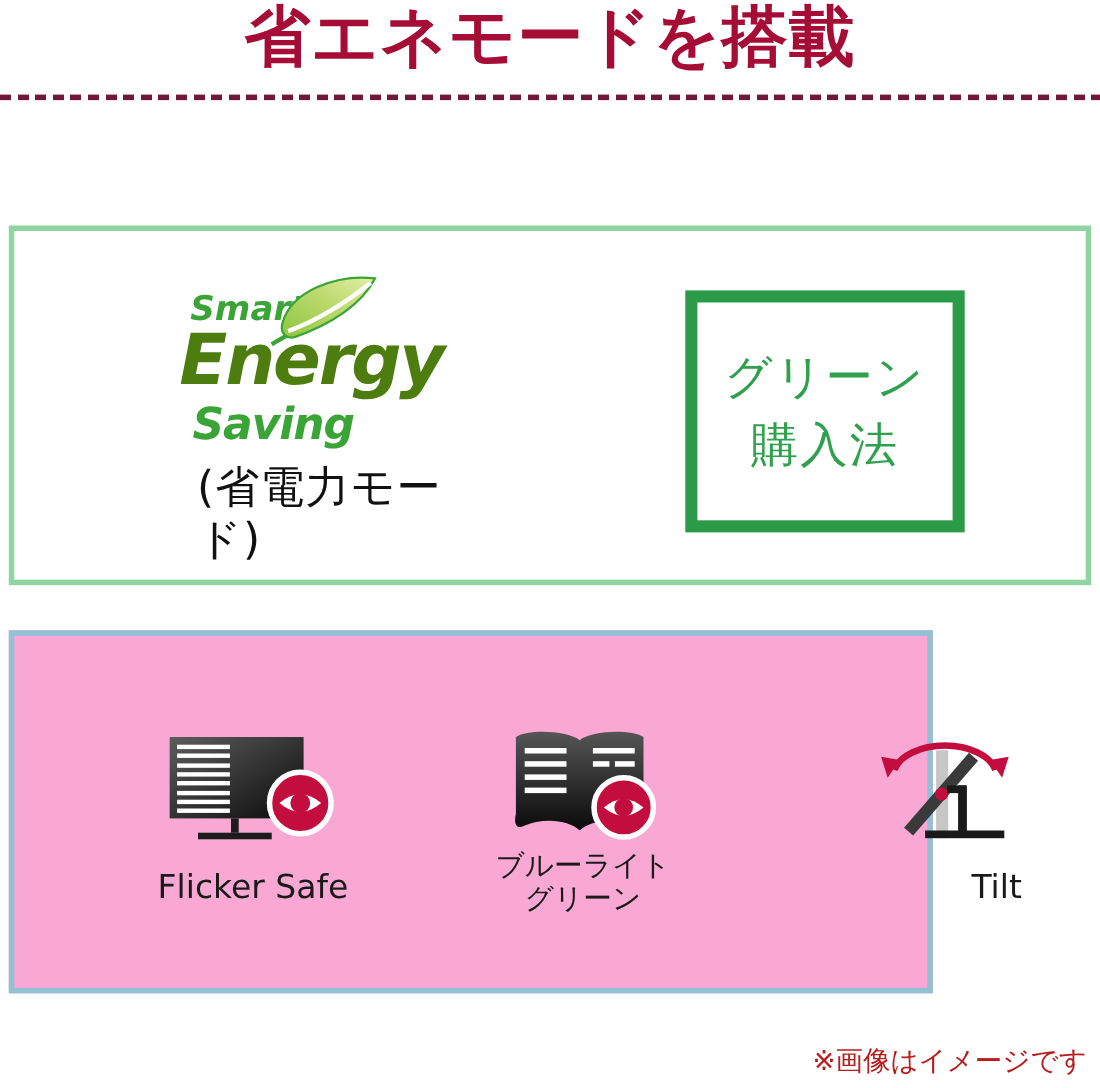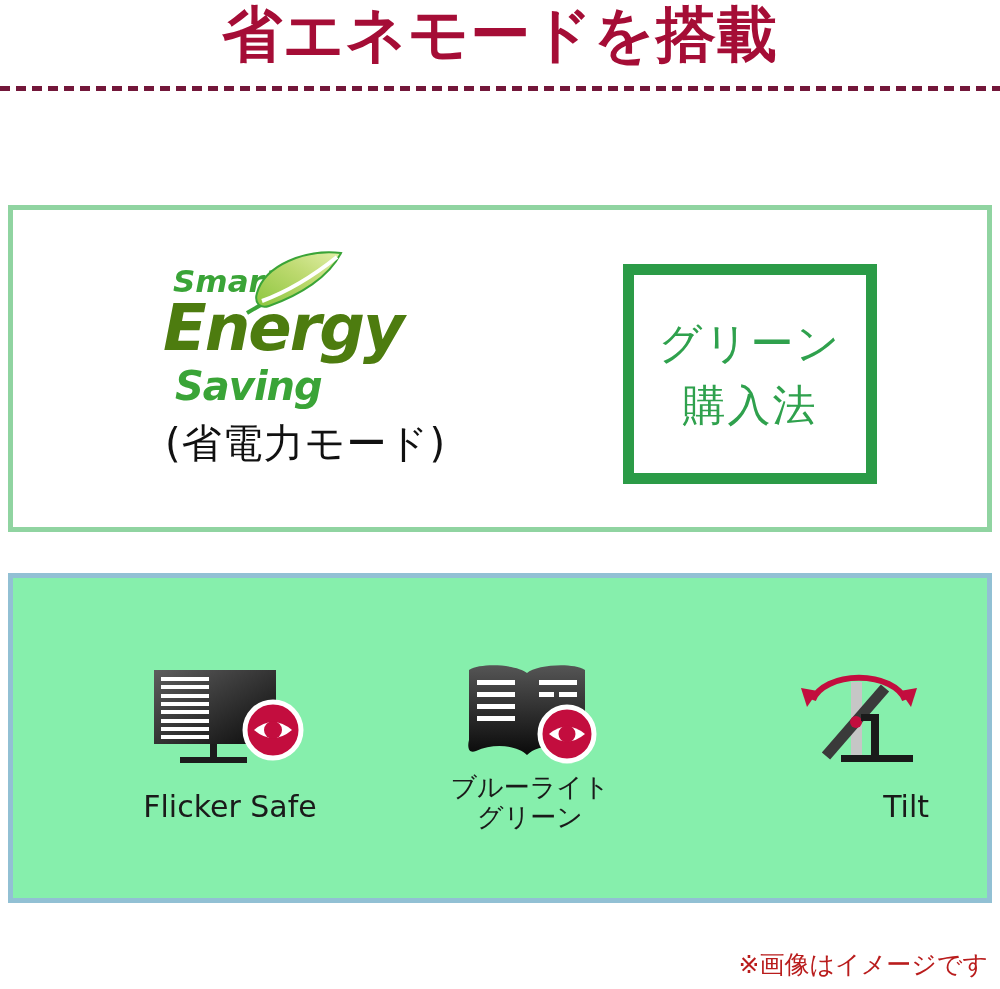--- a/index.html
+++ b/index.html
@@ -31,36 +31,36 @@
   .ses-leaf{position:absolute;left:82px;top:-14px;}
   .ses-energy{
     font-size:64px;font-weight:bold;font-style:italic;color:#4d7c0f;
     line-height:58px;letter-spacing:-2px;margin-top:2px;
   }
   .ses-saving{
     font-size:40px;font-weight:bold;font-style:italic;color:#3AA437;
     line-height:58px;letter-spacing:-1px;margin-left:12px;
   }
   .ses-subtitle{
-    font-size:40px;color:#111;line-height:48px;margin-top:4px;margin-left:2px;
+    font-size:40px;color:#111;line-height:48px;margin-top:4px;margin-left:16px;
     letter-spacing:1px;
   }
   .green-law-badge{
     position:absolute;left:610px;top:54px;width:254px;height:220px;
     border:11px solid #2B9B47;background:#fff;box-sizing:border-box;
     display:flex;flex-direction:column;justify-content:center;align-items:center;
   }
   .green-law-badge .line{
     font-size:43px;line-height:62px;color:#2FA14D;letter-spacing:2px;
     text-align:center;
   }
   
   .features-box{
-    position:absolute;left:8px;top:573px;width:984px;height:330px;
-    border:5px solid #92C0D4;background:#86efac;box-sizing:border-box;padding-left:24px;
+    position:absolute;left:8px;top:573px;width:840px;height:330px;
+    border:5px solid #92C0D4;background:#f9a8d4;box-sizing:border-box;padding-left:24px;
   }
   .feature-item{
     position:absolute;top:68px;width:300px;
     display:flex;flex-direction:column;align-items:center;
   }
   .feature-item .icon-wrap{
     height:122px;display:flex;align-items:flex-end;justify-content:center;
   }
   .feature-label{
     margin-top:22px;font-size:30px;color:#1a1a1a;line-height:34px;text-align:center;

